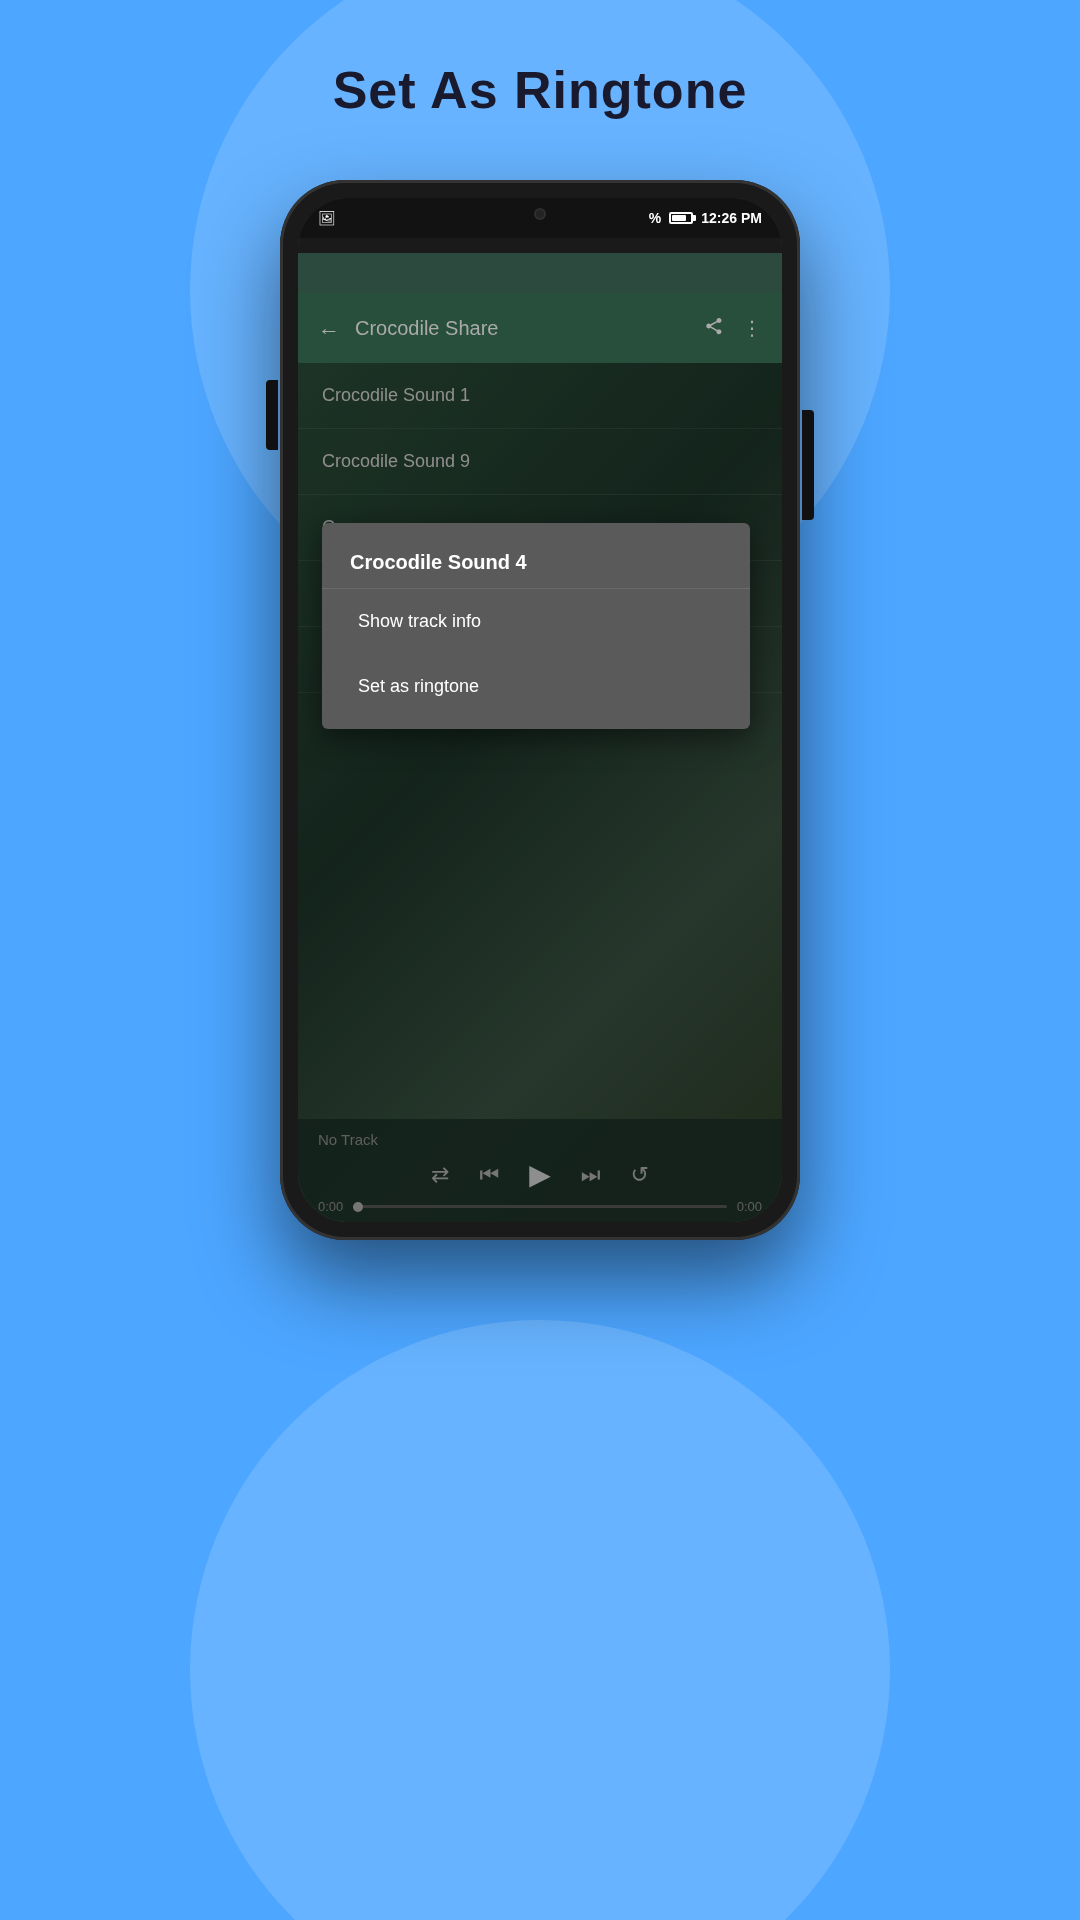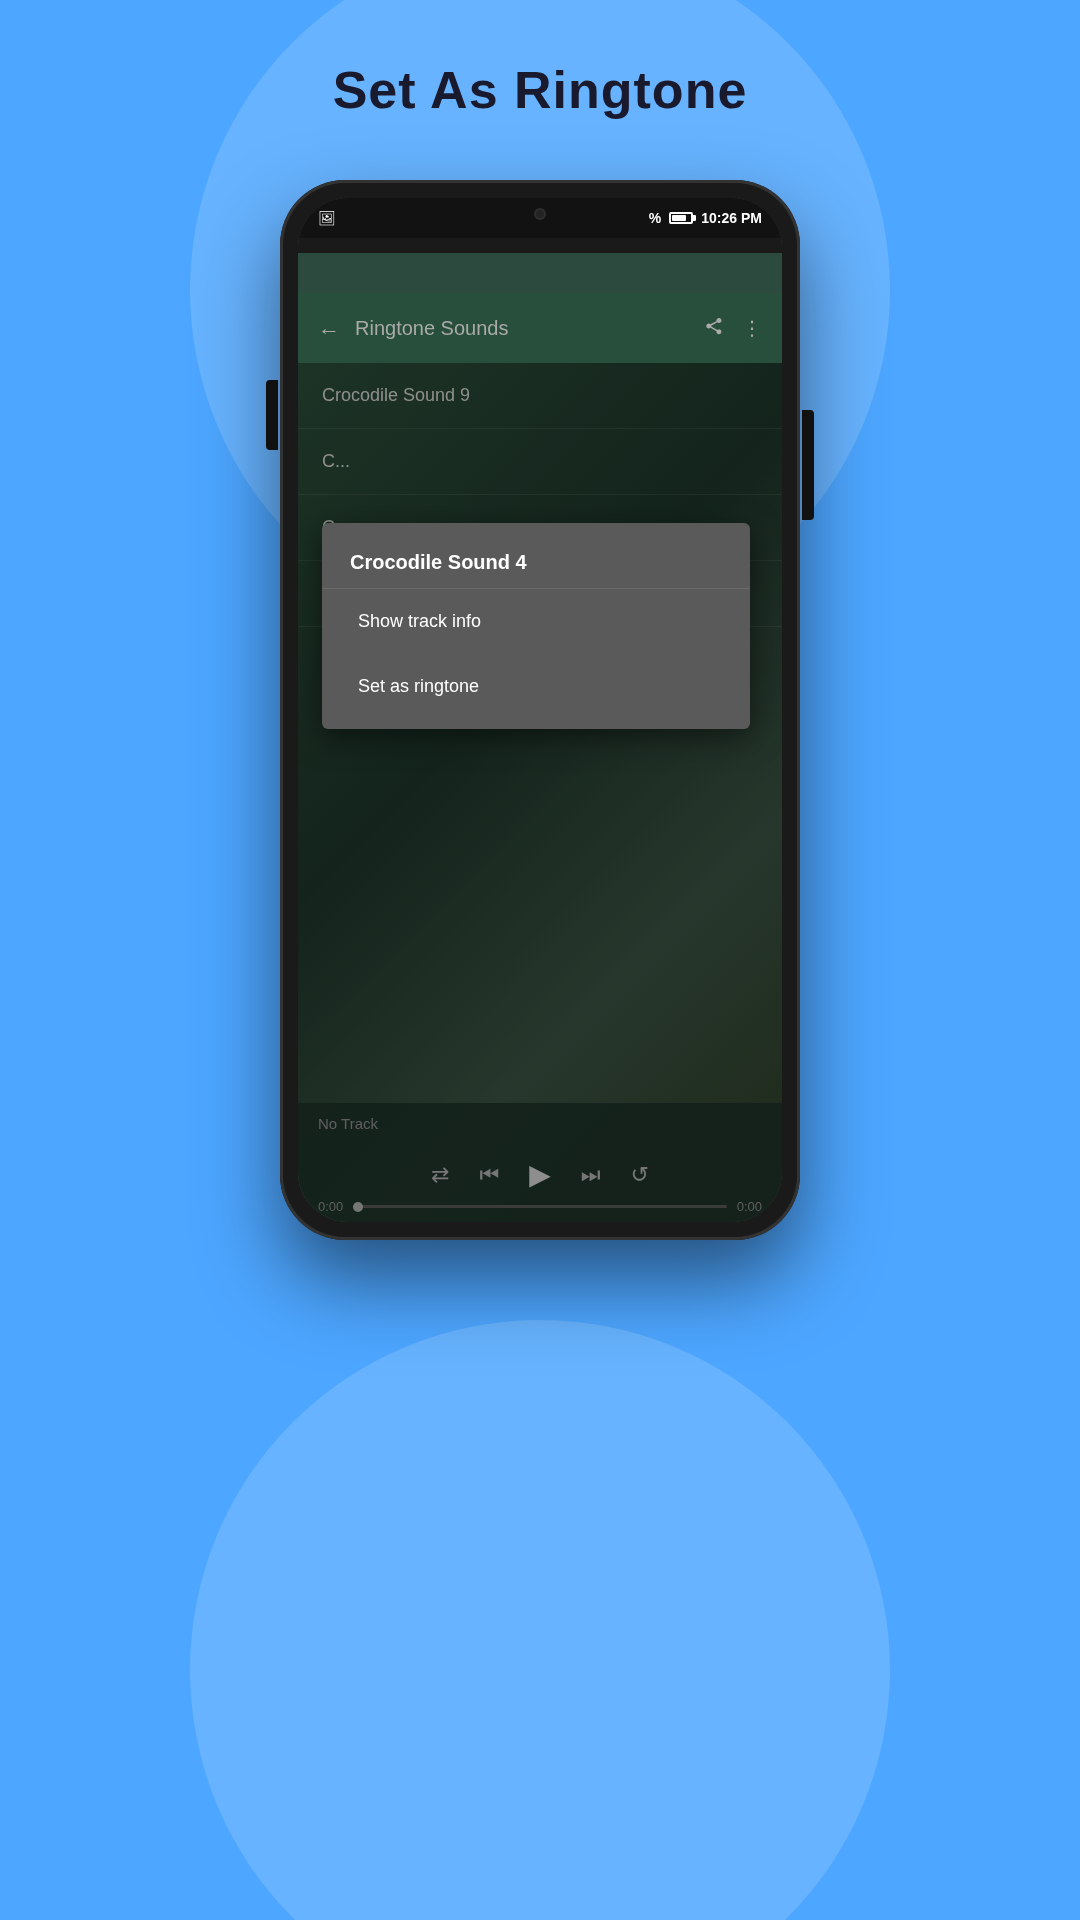--- a/index.html
+++ b/index.html
@@ -314,21 +314,21 @@
       left: 0;
       right: 0;
       background: rgba(30,50,40,0.95);
       padding: 12px 20px 8px;
       z-index: 3;
     }
 
     .no-track {
       color: #888;
       font-size: 15px;
-      margin-bottom: 26px;
+      margin-bottom: 10px;
     }
 
     .player-controls {
       display: flex;
       align-items: center;
       justify-content: center;
       gap: 30px;
       margin-bottom: 8px;
     }
 
@@ -403,43 +403,46 @@
           <div class="status-left">
             <span class="status-icon">🖼</span>
           </div>
           <div class="status-right">
             <span>%</span>
             <span class="battery-icon">
               <span class="battery-body">
                 <span class="battery-fill"></span>
               </span>
             </span>
-            <span>10:26 PM</span>
+            <span>12:26 PM</span>
           </div>
         </div>
 
         <div class="app-bar">
           <span class="app-bar-back">←</span>
-          <span class="app-bar-title">Ringtone Sounds</span>
+          <span class="app-bar-title">Crocodile Share</span>
           <div class="app-bar-icons">
             <span class="app-bar-icon">
               
               <svg width="20" height="20" viewBox="0 0 24 24" fill="#aaa">
                 <path d="M18 16c-.8 0-1.5.3-2 .8l-7.3-4.2c.1-.3.1-.6 0-.9L16 7.5c.5.5 1.2.8 2 .8 1.7 0 3-1.3 3-3s-1.3-3-3-3-3 1.3-3 3c0 .2 0 .4.1.6L7.8 9.9C7.3 9.3 6.5 9 5.7 9c-1.7 0-3 1.3-3 3s1.3 3 3 3c.8 0 1.6-.3 2.1-.9l7.2 4.1c-.1.2-.1.5-.1.7 0 1.7 1.3 3 3 3s3-1.3 3-3-1.3-2.9-3-2.9z"></path>
               </svg>
             </span>
             <span class="app-bar-icon">⋮</span>
           </div>
         </div>
 
         <div class="content-area">
           <div class="bg-overlay"></div>
 
           <div class="sound-list">
             <div class="sound-item">
+              <span>Crocodile Sound 1</span>
+            </div>
+            <div class="sound-item">
               <span>Crocodile Sound 9</span>
             </div>
             <div class="sound-item">
               <span>C...</span>
             </div>
             <div class="sound-item">
               <span>C...</span>
             </div>
             <div class="sound-item">
               <span>C...</span>

